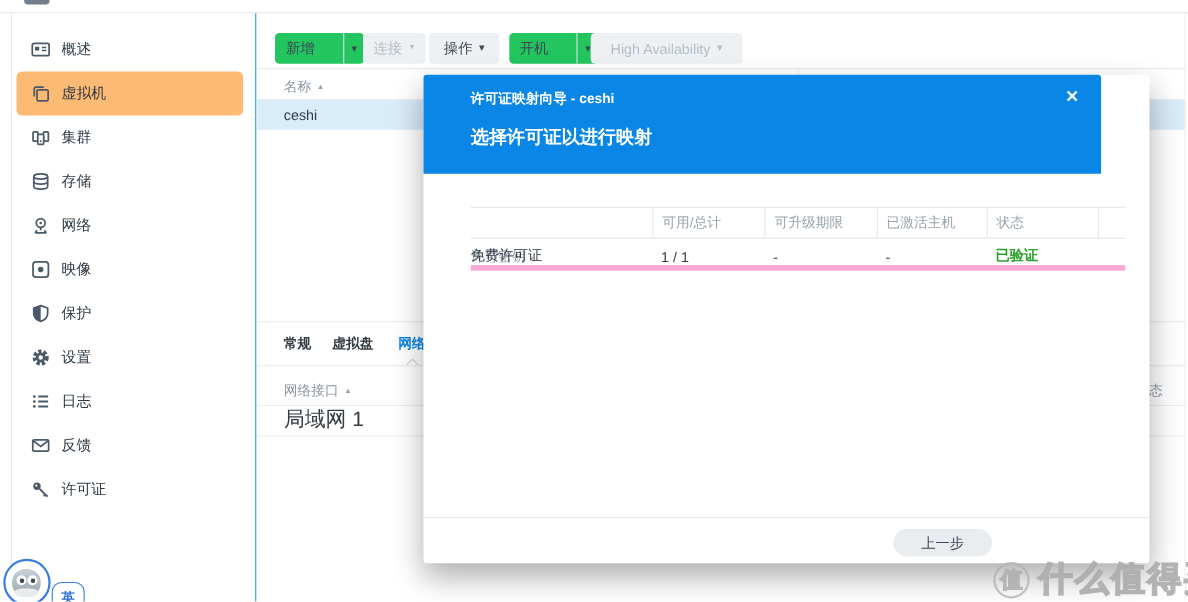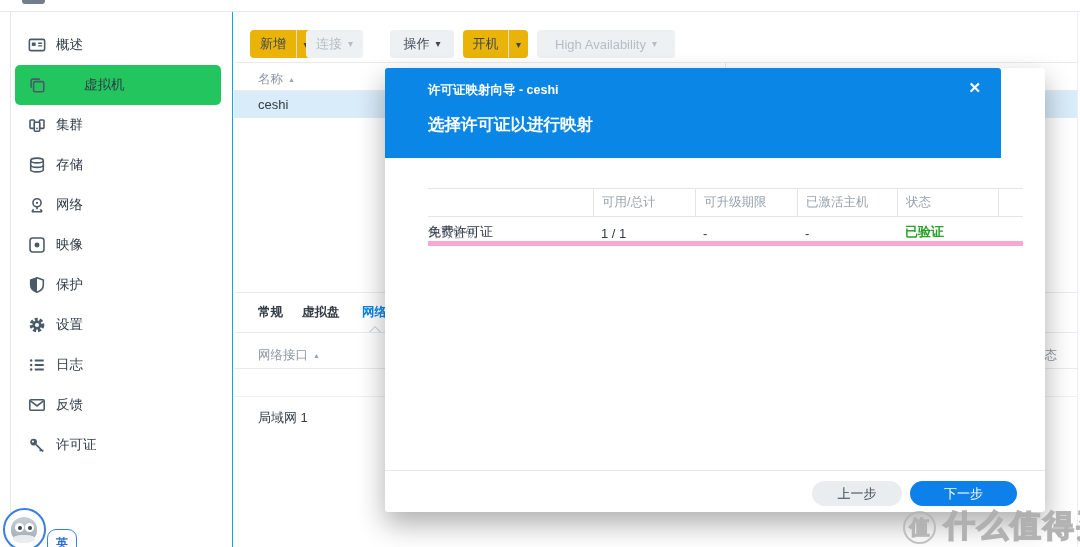--- a/index.html
+++ b/index.html
@@ -10,39 +10,39 @@
   }
   
   .top-frag { position:absolute; left:22px; top:0; width:23px; height:4px; background:#747e8a; border-radius:0 0 3px 3px; }
   .top-border { position:absolute; left:0; top:11px; width:1080px; height:1px; background:#e6e8eb; }
   .left-border { position:absolute; left:10px; top:11px; width:1px; height:536px; background:#e6e8eb; }
   .right-border { position:absolute; left:1077px; top:11px; width:1px; height:536px; background:#eceef1; }
 
   
   .sidebar { position:absolute; left:11px; top:12px; width:222px; height:535px; background:#fff; border-right:1px solid #0ea5e9; padding-top:13px; }
   .side-item { display:flex; align-items:center; height:40px; margin:0 11px 0 4px; padding-left:13px; border-radius:5px; cursor:default; }
-  .side-item.selected { background:#22c55e;gap:28px; }
+  .side-item.selected { background:#fdba74; }
   .side-item .icn { width:18px; height:18px; margin-right:10px; color:#4b5a68; flex:0 0 18px; }
   .side-item .lbl { font-size:13.5px; color:#2e3a46; }
   .icn svg { width:18px; height:18px; display:block; }
 
   
   .avatar { position:absolute; left:3px; top:508px; width:43px; height:43px; border:2.5px solid #3a7fe0; border-radius:50%; background:#fff; overflow:hidden; z-index:5; }
   .avatar .face { position:absolute; left:6px; top:7px; width:26px; height:24px; background:linear-gradient(#c9d1d8,#9eaab4); border-radius:50% 50% 42% 42%; }
   .avatar .eye { position:absolute; top:13px; width:9px; height:9px; background:#fff; border-radius:50%; }
   .avatar .eye.l { left:10px; } .avatar .eye.r { left:20px; }
   .avatar .pupil { position:absolute; left:3px; top:2.5px; width:3.5px; height:4px; background:#3a4650; border-radius:50%; }
   .avatar .mouth { position:absolute; left:8px; top:25px; width:22px; height:8px; background:#e8ecef; border-radius:40% 40% 50% 50%; }
   .user-badge { position:absolute; left:47px; top:529px; width:30px; height:26px; background:#fff; border:1.5px solid #3a7fe0; border-radius:9px; color:#2a6fd6; font-size:12px; font-weight:bold; text-align:center; padding-top:5px; z-index:4; }
 
   
   .tbtn { position:absolute; top:30px; height:28px; background:#eef1f4; border-radius:4px; display:flex; align-items:center; justify-content:center; font-size:13px; color:#3c4854; cursor:pointer; }
   .tbtn.disabled { color:#b4bdc6; cursor:default; }
   .tbtn .caret { font-size:10px; margin-left:6px; line-height:1; }
-  .split { position:absolute; top:30px; height:28px; display:flex; background:#eab308; border-radius:4px; overflow:hidden; }
+  .split { position:absolute; top:30px; height:28px; display:flex; background:#22c55e; border-radius:4px; overflow:hidden;gap:16px; }
   .split .main { display:flex; align-items:center; justify-content:center; font-size:13px; color:#3c4854; cursor:pointer; }
   .split .arrow { display:flex; align-items:center; justify-content:center; border-left:1px solid #d9dde2; font-size:10px; color:#3c4854; cursor:pointer; }
 
   .toolbar-divider { position:absolute; left:234px; top:62px; width:843px; height:1px; background:#e8eaed; }
 
   
   .list-header { position:absolute; left:258px; top:68px; height:22px; display:flex; align-items:center; font-size:12.5px; color:#8d97a3; }
   .sort-asc { font-size:7px; color:#9aa4ae; margin-left:5px; }
   .list-header-border { position:absolute; left:234px; top:90px; width:843px; height:1px; background:#e8eaed; }
   .col-sep-top { position:absolute; left:725px; top:62px; width:1px; height:28px; background:#e8eaed; }
@@ -51,21 +51,21 @@
   
   .panel-top-border { position:absolute; left:234px; top:292px; width:843px; height:1px; background:#e8eaed; }
   .tab { position:absolute; top:304px; height:20px; font-size:12.5px; font-weight:bold; color:#333b44; cursor:pointer; }
   .tab.active { color:#0a86e6; }
   .tab-notch { position:absolute; left:366px; top:325px; width:18px; height:7px; overflow:hidden; }
   .tab-notch .sq { width:10px; height:10px; margin:3px auto 0; background:#fff; border:1px solid #ccd1d7; transform:rotate(45deg); }
   .tabs-border { position:absolute; left:234px; top:332px; width:843px; height:1px; background:#e8eaed; }
   .iface-header { position:absolute; left:258px; top:344px; height:22px; display:flex; align-items:center; font-size:12.5px; color:#8d97a3; }
   .status-header-partial { position:absolute; left:1032px; top:344px; height:22px; display:flex; align-items:center; font-size:12.5px; color:#8d97a3; }
   .iface-header-border { position:absolute; left:234px; top:368px; width:843px; height:1px; background:#e8eaed; }
-  .iface-row { position:absolute; left:258px; top:372px; height:22px; display:flex; align-items:flex-start; font-size:13px; color:#333b44;margin-top:37px; }
+  .iface-row { position:absolute; left:258px; top:372px; height:22px; display:flex; align-items:flex-end; font-size:19px; color:#333b44; }
   .iface-row-border { position:absolute; left:234px; top:396px; width:843px; height:1px; background:#eef0f2; }
 
   
   .modal { position:absolute; left:385px; top:68px; width:660px; height:444px; background:#fff; border-radius:3px; box-shadow:0 12px 28px rgba(0,0,0,.32); z-index:10; }
   .modal-header { position:absolute; left:0; top:0; width:616px; height:90px; background:#0a86e6; border-radius:3px 3px 0 0; }
   .modal-title { position:absolute; left:43px; top:14px; font-size:12.5px; font-weight:bold; color:#fff; }
   .modal-close { position:absolute; right:20px; top:11px; font-size:15px; font-weight:bold; color:#fff; cursor:pointer; }
   .modal-heading { position:absolute; left:43px; top:46px; font-size:16.5px; font-weight:bold; color:#fff;font-family:Liberation Mono, monospace; }
   .lic-table { position:absolute; left:43px; top:120px; width:595px; }
   .lic-hrow { display:flex; height:29px; border-top:1px solid #e3e6e9; border-bottom:1px solid #e3e6e9; }
@@ -218,21 +218,21 @@
     <div class="mouth"></div>
   </div>
   <div class="user-badge">英</div>
 
   <div class="split" style="left:250px;">
     <div class="main" style="width:46px;">新增</div>
     <div class="arrow" style="width:19px;">
         <span>▾</span>
       </div>
   </div>
-  <div class="tbtn disabled" style="left:306px; width:57px;">
+  <div class="tbtn disabled" style="left:330px; width:57px;font-family:Liberation Mono, monospace;">
     <span>连接</span>
     <span class="caret">▾</span>
   </div>
   <div class="tbtn" style="left:390px; width:64px;">
     <span>操作</span>
     <span class="caret">▾</span>
   </div>
   <div class="split" style="left:463px;">
     <div class="main" style="width:45px;">开机</div>
     <div class="arrow" style="width:20px;">
@@ -297,21 +297,20 @@
         <div class="lic-dcell w2">1 / 1</div>
         <div class="lic-dcell w3">-</div>
         <div class="lic-dcell w4">-</div>
         <div class="lic-dcell lic-status w5">已验证</div>
         <div class="lic-dcell w6"></div>
       </div>
     </div>
 
     <div class="modal-footer">
       <div class="btn-prev">上一步</div>
-      <div class="btn-next">下一步</div>
     </div>
   </div>
 
   <div class="watermark">
     <div class="wm-badge">值</div>
     <div class="wm-text">什么值得买</div>
   </div>
 
 </div>
 

